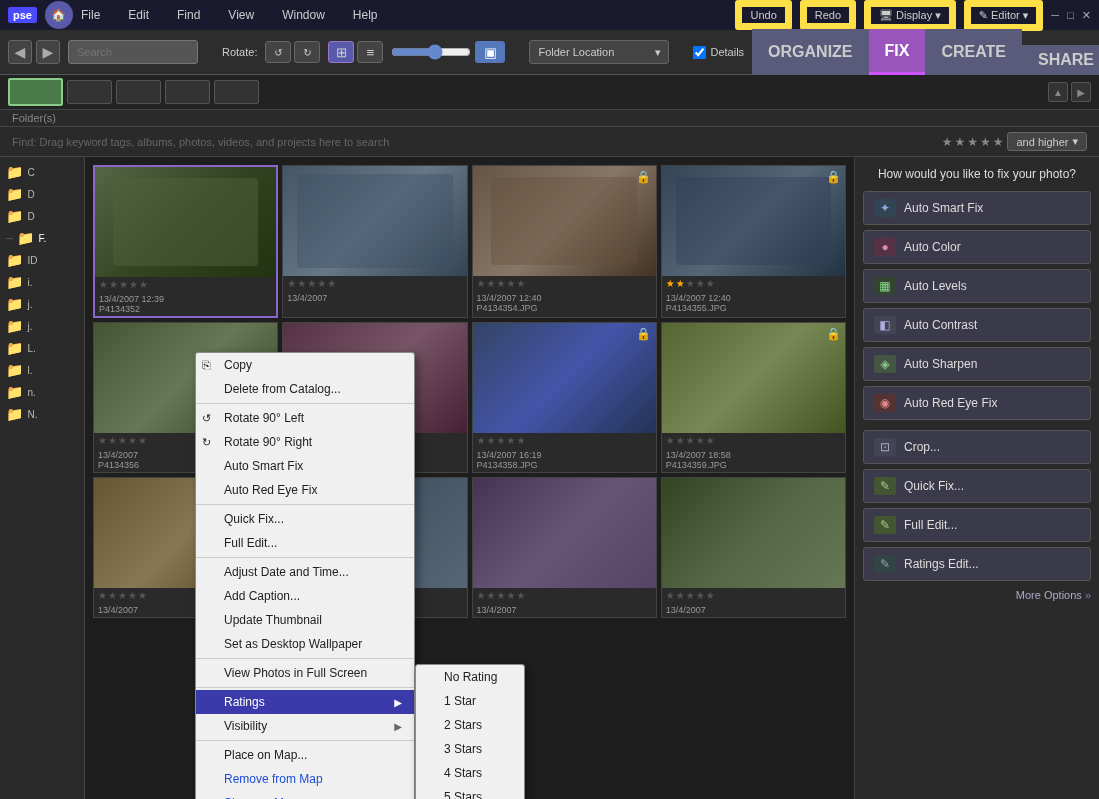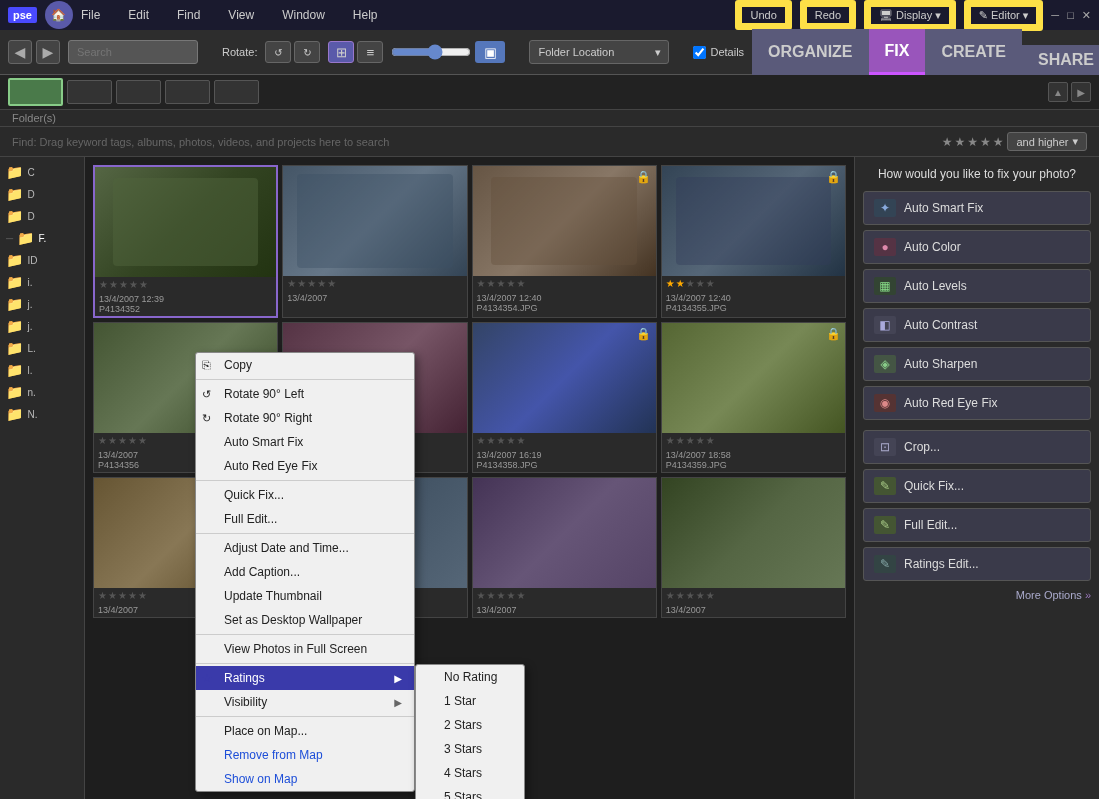--- a/index.html
+++ b/index.html
@@ -424,20 +424,21 @@
         <div class="photo-info">13/4/2007</div>
       </div>
 
     </div>
 
     <div class="context-menu" style="top:195px; left:110px;">
       <div class="cm-item">
         <span class="cm-icon">⎘</span>
         Copy
       </div>
+      <div class="cm-item">Delete from Catalog...</div>
       <div class="cm-sep"></div>
       <div class="cm-item">
         <span class="cm-icon">↺</span>
         Rotate 90° Left
       </div>
       <div class="cm-item">
         <span class="cm-icon">↻</span>
         Rotate 90° Right
       </div>
       <div class="cm-item">Auto Smart Fix</div>

